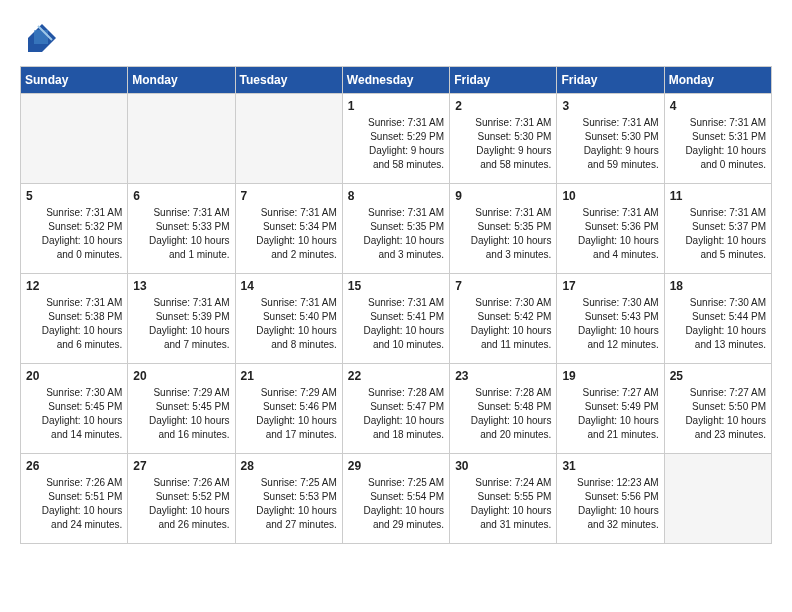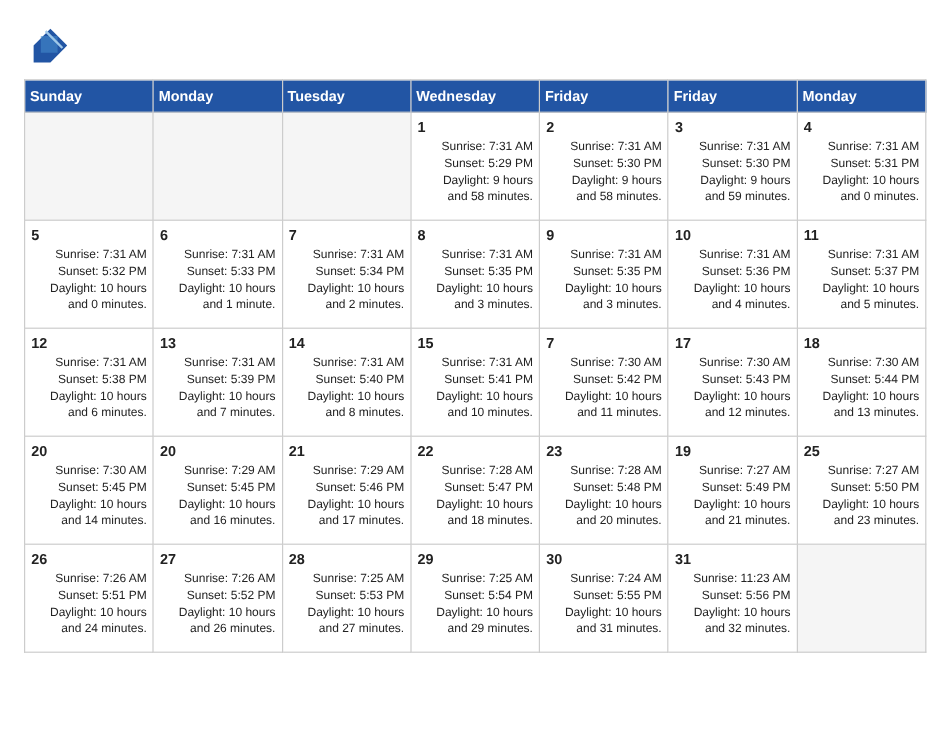--- a/index.html
+++ b/index.html
@@ -336,21 +336,21 @@
           </td>
           <td>
             <div class="day-number">30</div>
             <div class="day-info" style="white-space: pre-line;">Sunrise: 7:24 AM
 Sunset: 5:55 PM
 Daylight: 10 hours
 and 31 minutes.</div>
           </td>
           <td>
             <div class="day-number">31</div>
-            <div class="day-info" style="white-space: pre-line;">Sunrise: 11:23 AM
+            <div class="day-info" style="white-space: pre-line;">Sunrise: 12:23 AM
 Sunset: 5:56 PM
 Daylight: 10 hours
 and 32 minutes.</div>
           </td>
           <td class="empty"></td>
         </tr>
       </tbody>
   </table>
 </div>
 

